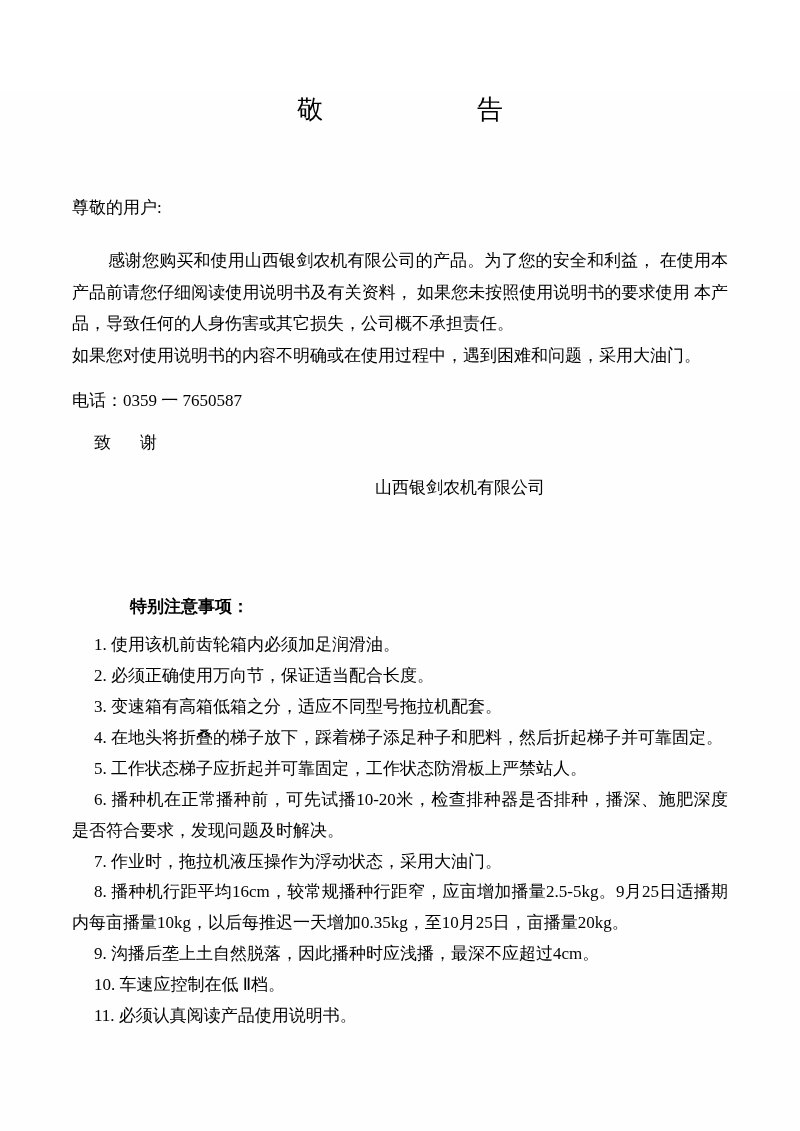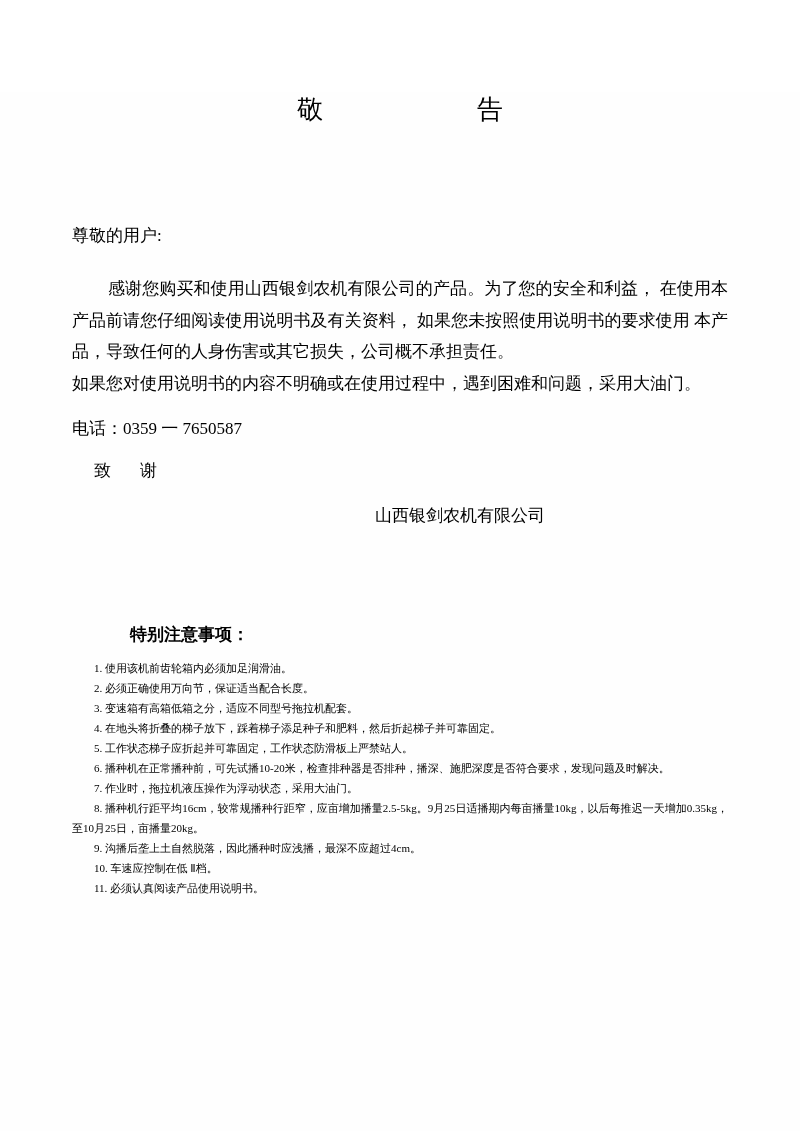--- a/index.html
+++ b/index.html
@@ -27,21 +27,21 @@
     text-align: center;
     font-size: 26px;
     letter-spacing: 34px;
     font-weight: 500;
     margin-top: 92px;
     margin-bottom: 8px;
     padding-left: 34px;
     font-family: "DejaVu Serif", serif;
   }
   .salutation {
-    margin-top: 96px;
+    margin-top: 68px;
     font-size: 17px;
     line-height: 1.55;
   }
   .body-block {
     margin-top: 10px;
     font-size: 17px;
     line-height: 1.85;
     text-align: justify;
   }
   .indent2 {
@@ -71,21 +71,21 @@
     padding-left: 120px;
   }
   .notice-heading {
     margin-top: 96px;
     font-size: 17px;
     font-weight: bold;
     padding-left: 58px;
   }
   .notice-list {
     margin-top: 12px;
-    font-size: 11px;
+    font-size: 17px;
     line-height: 1.82;
     text-align: justify;
   }
   .notice-item {
     margin: 0;
     padding: 0;
     text-indent: 22px;
   }
 </style>
 </head>

